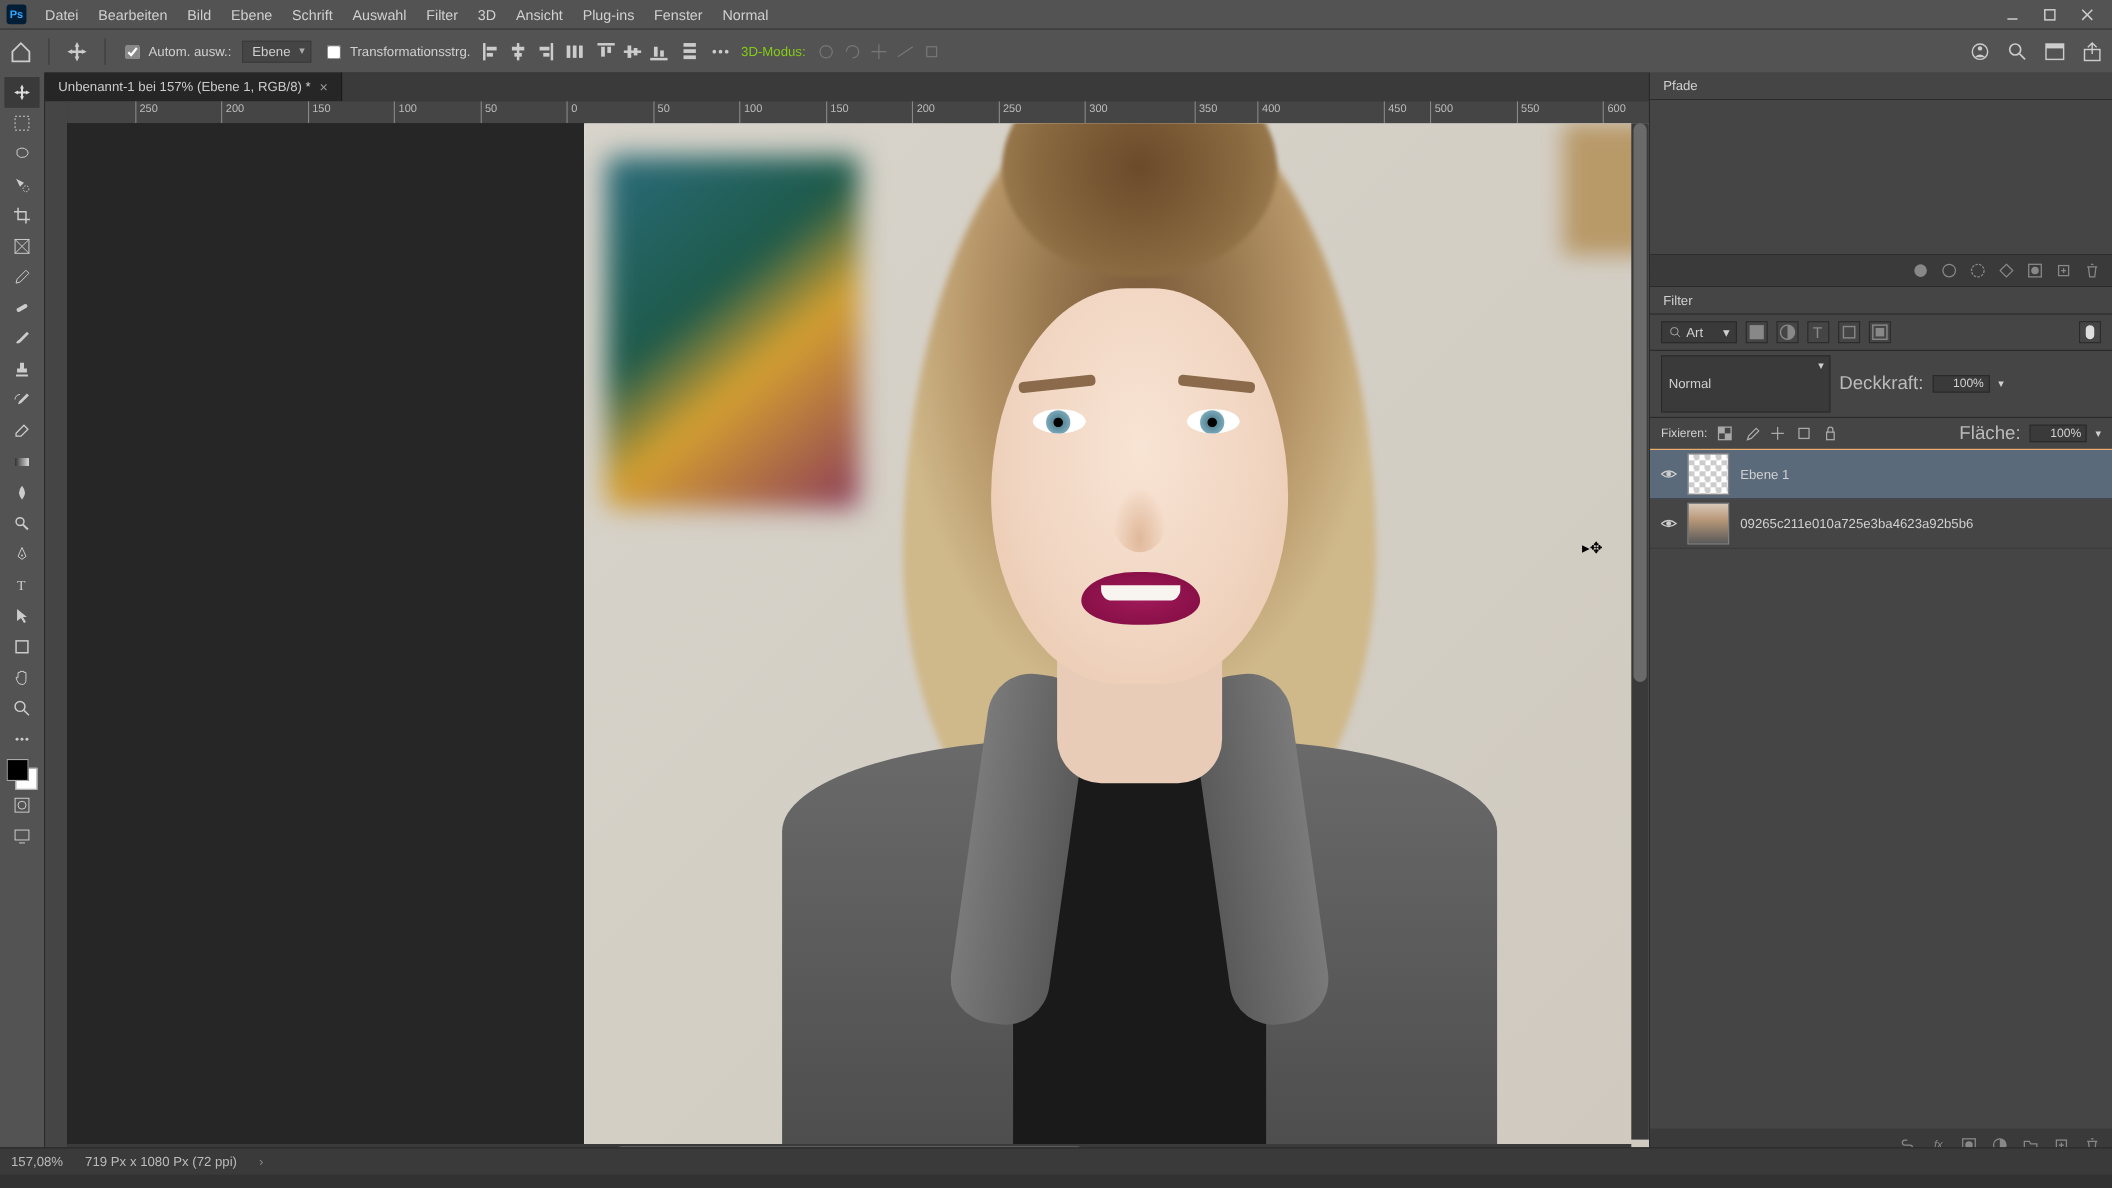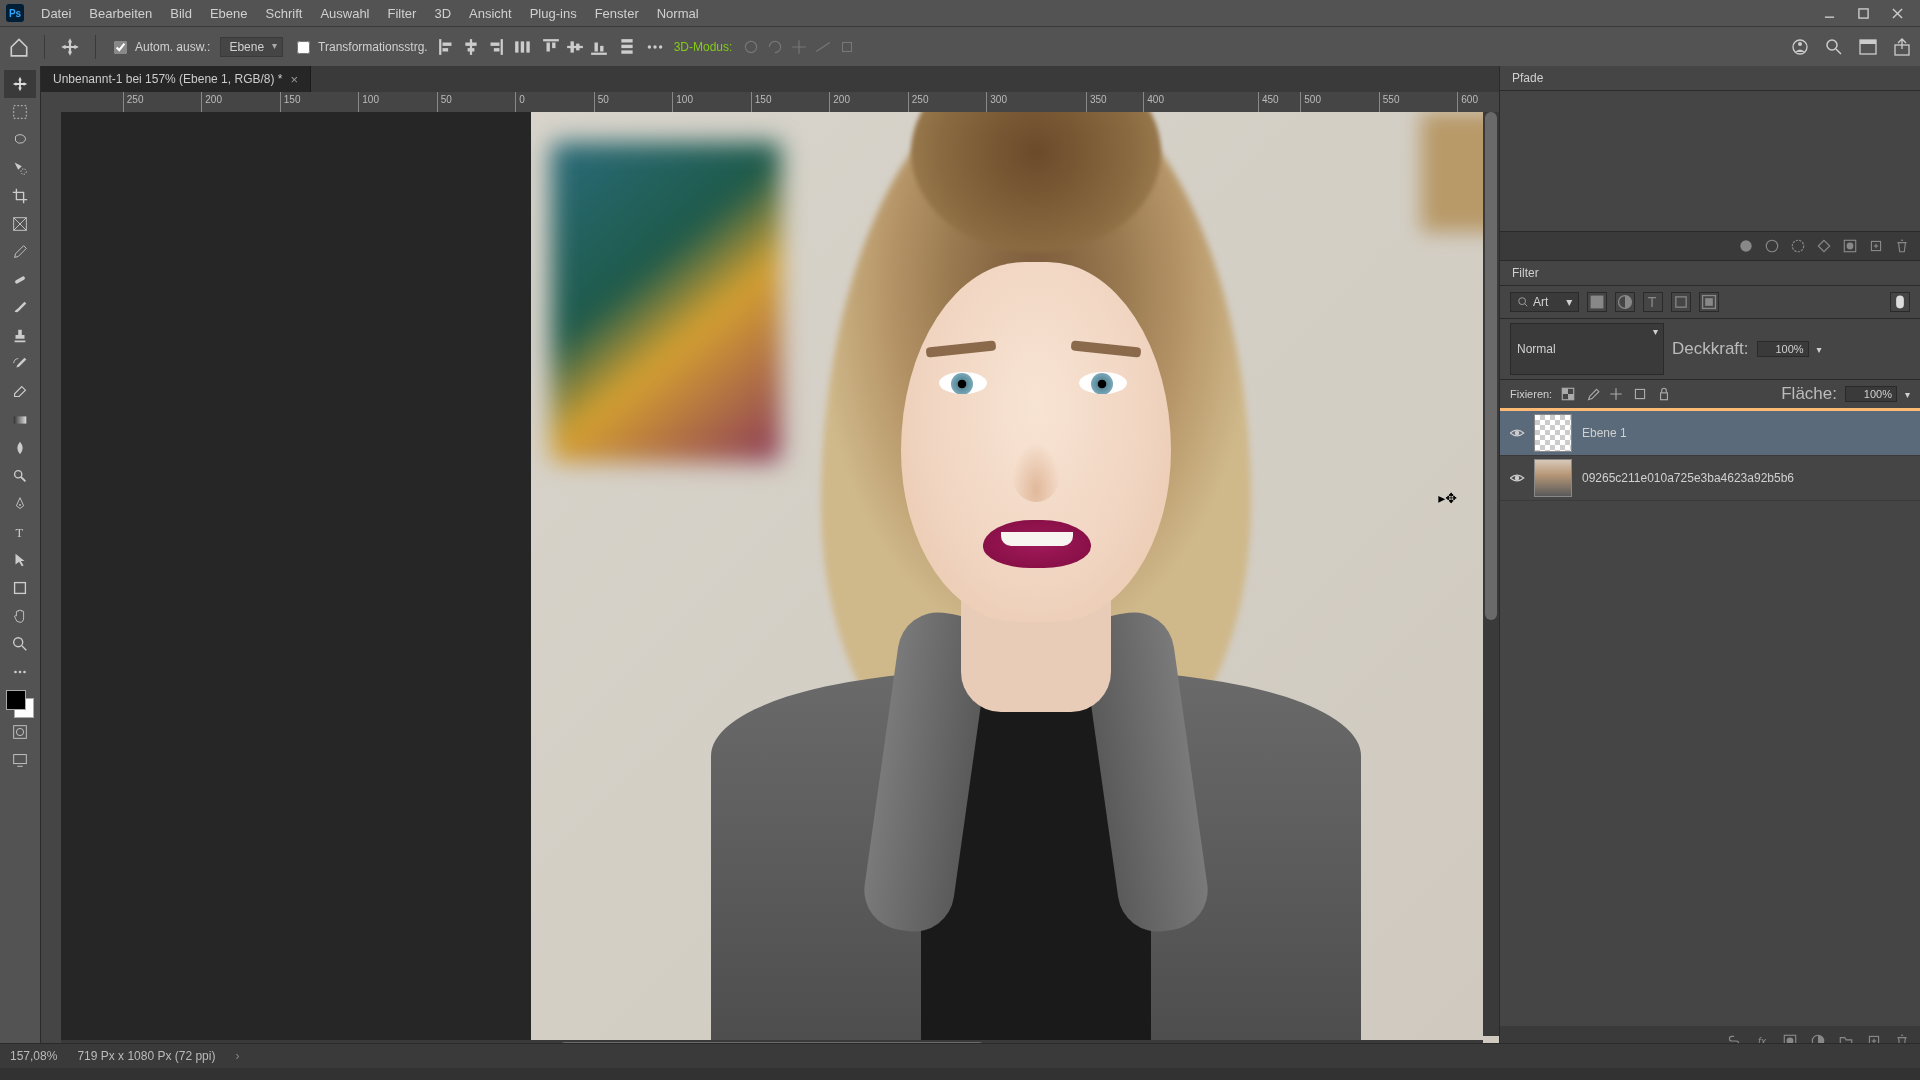--- a/index.html
+++ b/index.html
@@ -76,21 +76,21 @@
 .paths-foot{height:28px;background:#3a3a3a;display:flex;align-items:center;justify-content:flex-end;gap:10px;padding:0 10px;border-bottom:1px solid #2a2a2a}
 .foot-ico{width:16px;height:16px;display:flex;align-items:center;justify-content:center;opacity:.7}
 .layers-opts{padding:6px 10px;display:flex;align-items:center;gap:8px;border-bottom:1px solid #2a2a2a}
 .layers-opts .srch{display:flex;align-items:center;gap:4px;background:#3a3a3a;border:1px solid #2a2a2a;padding:2px 6px}
 .filter-ico{width:18px;height:18px;display:flex;align-items:center;justify-content:center;border:1px solid #2a2a2a}
 .blend-row{padding:4px 10px;display:flex;align-items:center;gap:8px;border-bottom:1px solid #2a2a2a}
 .blend-row .sel2{flex:0 0 140px;background:#3a3a3a;border:1px solid #2a2a2a;padding:18px 6px;position:relative;font-size:12px}
 .blend-row .sel2::after{content:"▾";position:absolute;right:5px;top:2px;font-size:10px}
 .lbl-sm{font-size:17px;color:#bbb}
 .pct{background:#3a3a3a;border:1px solid #2a2a2a;padding:1px 4px;font-size:11px;width:42px;display:inline-block;text-align:right}
-.lock-row{padding:4px 10px;display:flex;align-items:center;gap:8px;border-bottom:3px solid #fdba74;font-size:11px}
+.lock-row{padding:4px 10px;display:flex;align-items:center;gap:8px;border-bottom:1px solid #fdba74;font-size:11px}
 .lock-ico{width:16px;height:16px;display:flex;align-items:center;justify-content:center}
 .layer-list{flex:1;overflow:auto}
 .layer{display:flex;align-items:center;height:44px;padding:0 8px;border-bottom:1px solid #3a3a3a}
 .layer.selected{background:#5a6a7a}
 .vis{width:18px;height:18px;display:flex;align-items:center;justify-content:center;margin-right:8px}
 .thumb{width:36px;height:36px;background:#fff;border:1px solid #888;margin-right:10px;position:relative;overflow:hidden}
 .thumb.checker{background:repeating-conic-gradient(#ccc 0 25%,#fff 0 50%) 0 0/10px 10px}
 .thumb.port{background:linear-gradient(180deg,#d8c8b8 0%,#b89878 40%,#5a5a5a 100%)}
 .layer-name{font-size:12px}
 .layers-foot{height:30px;background:#3a3a3a;display:flex;align-items:center;justify-content:flex-end;gap:12px;padding:0 10px}

